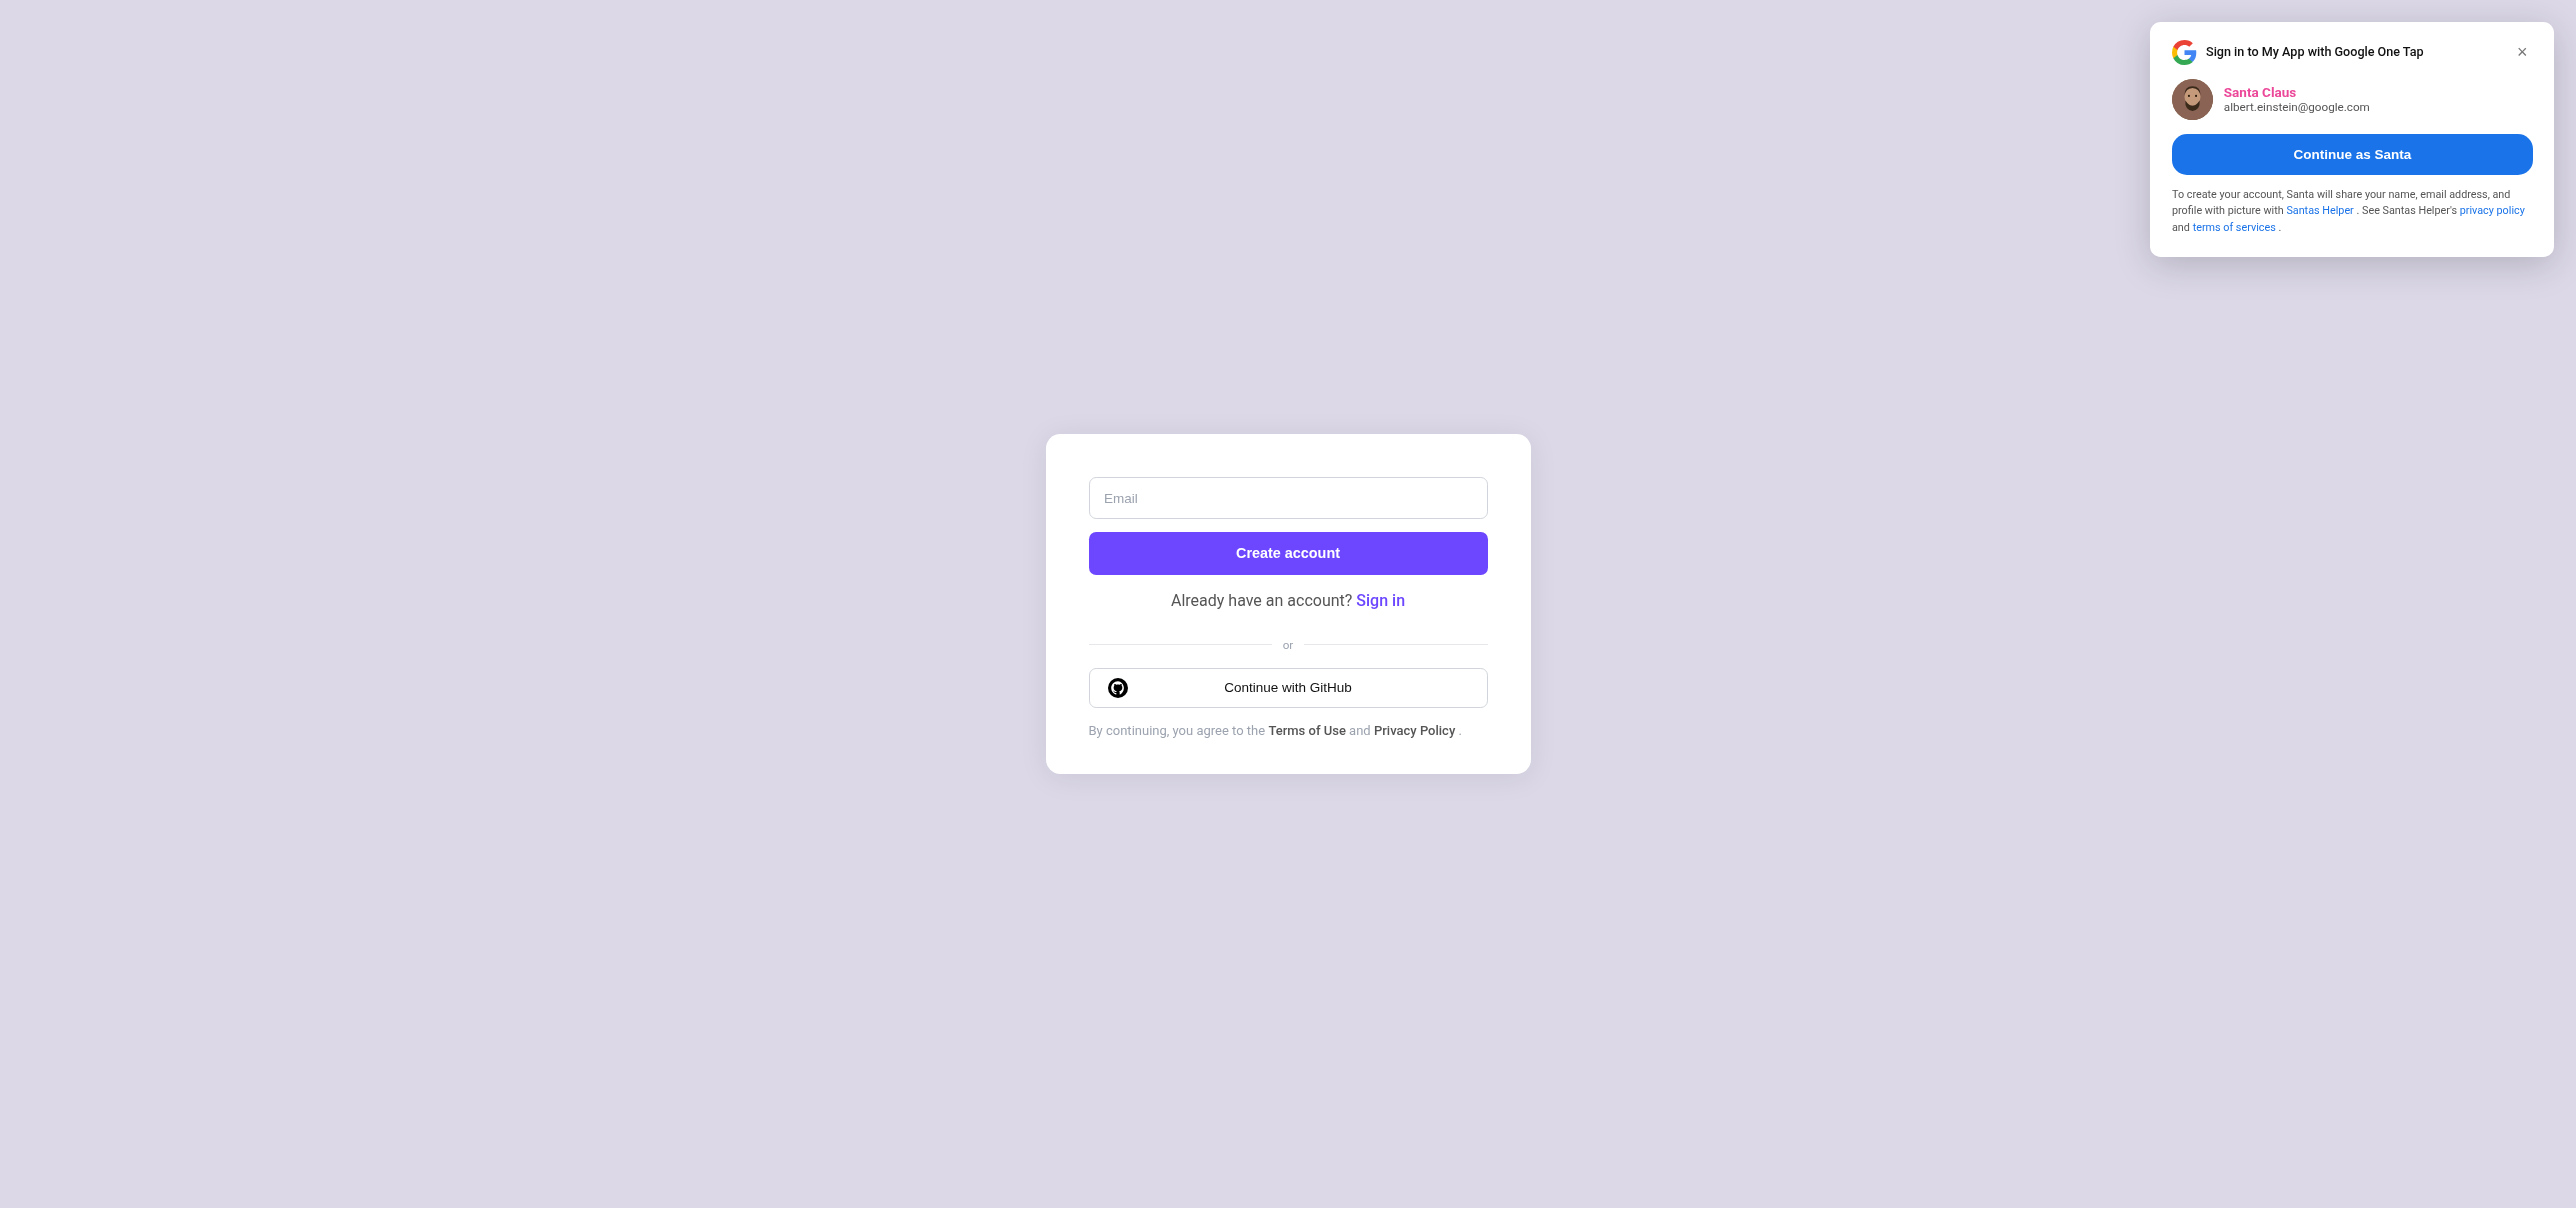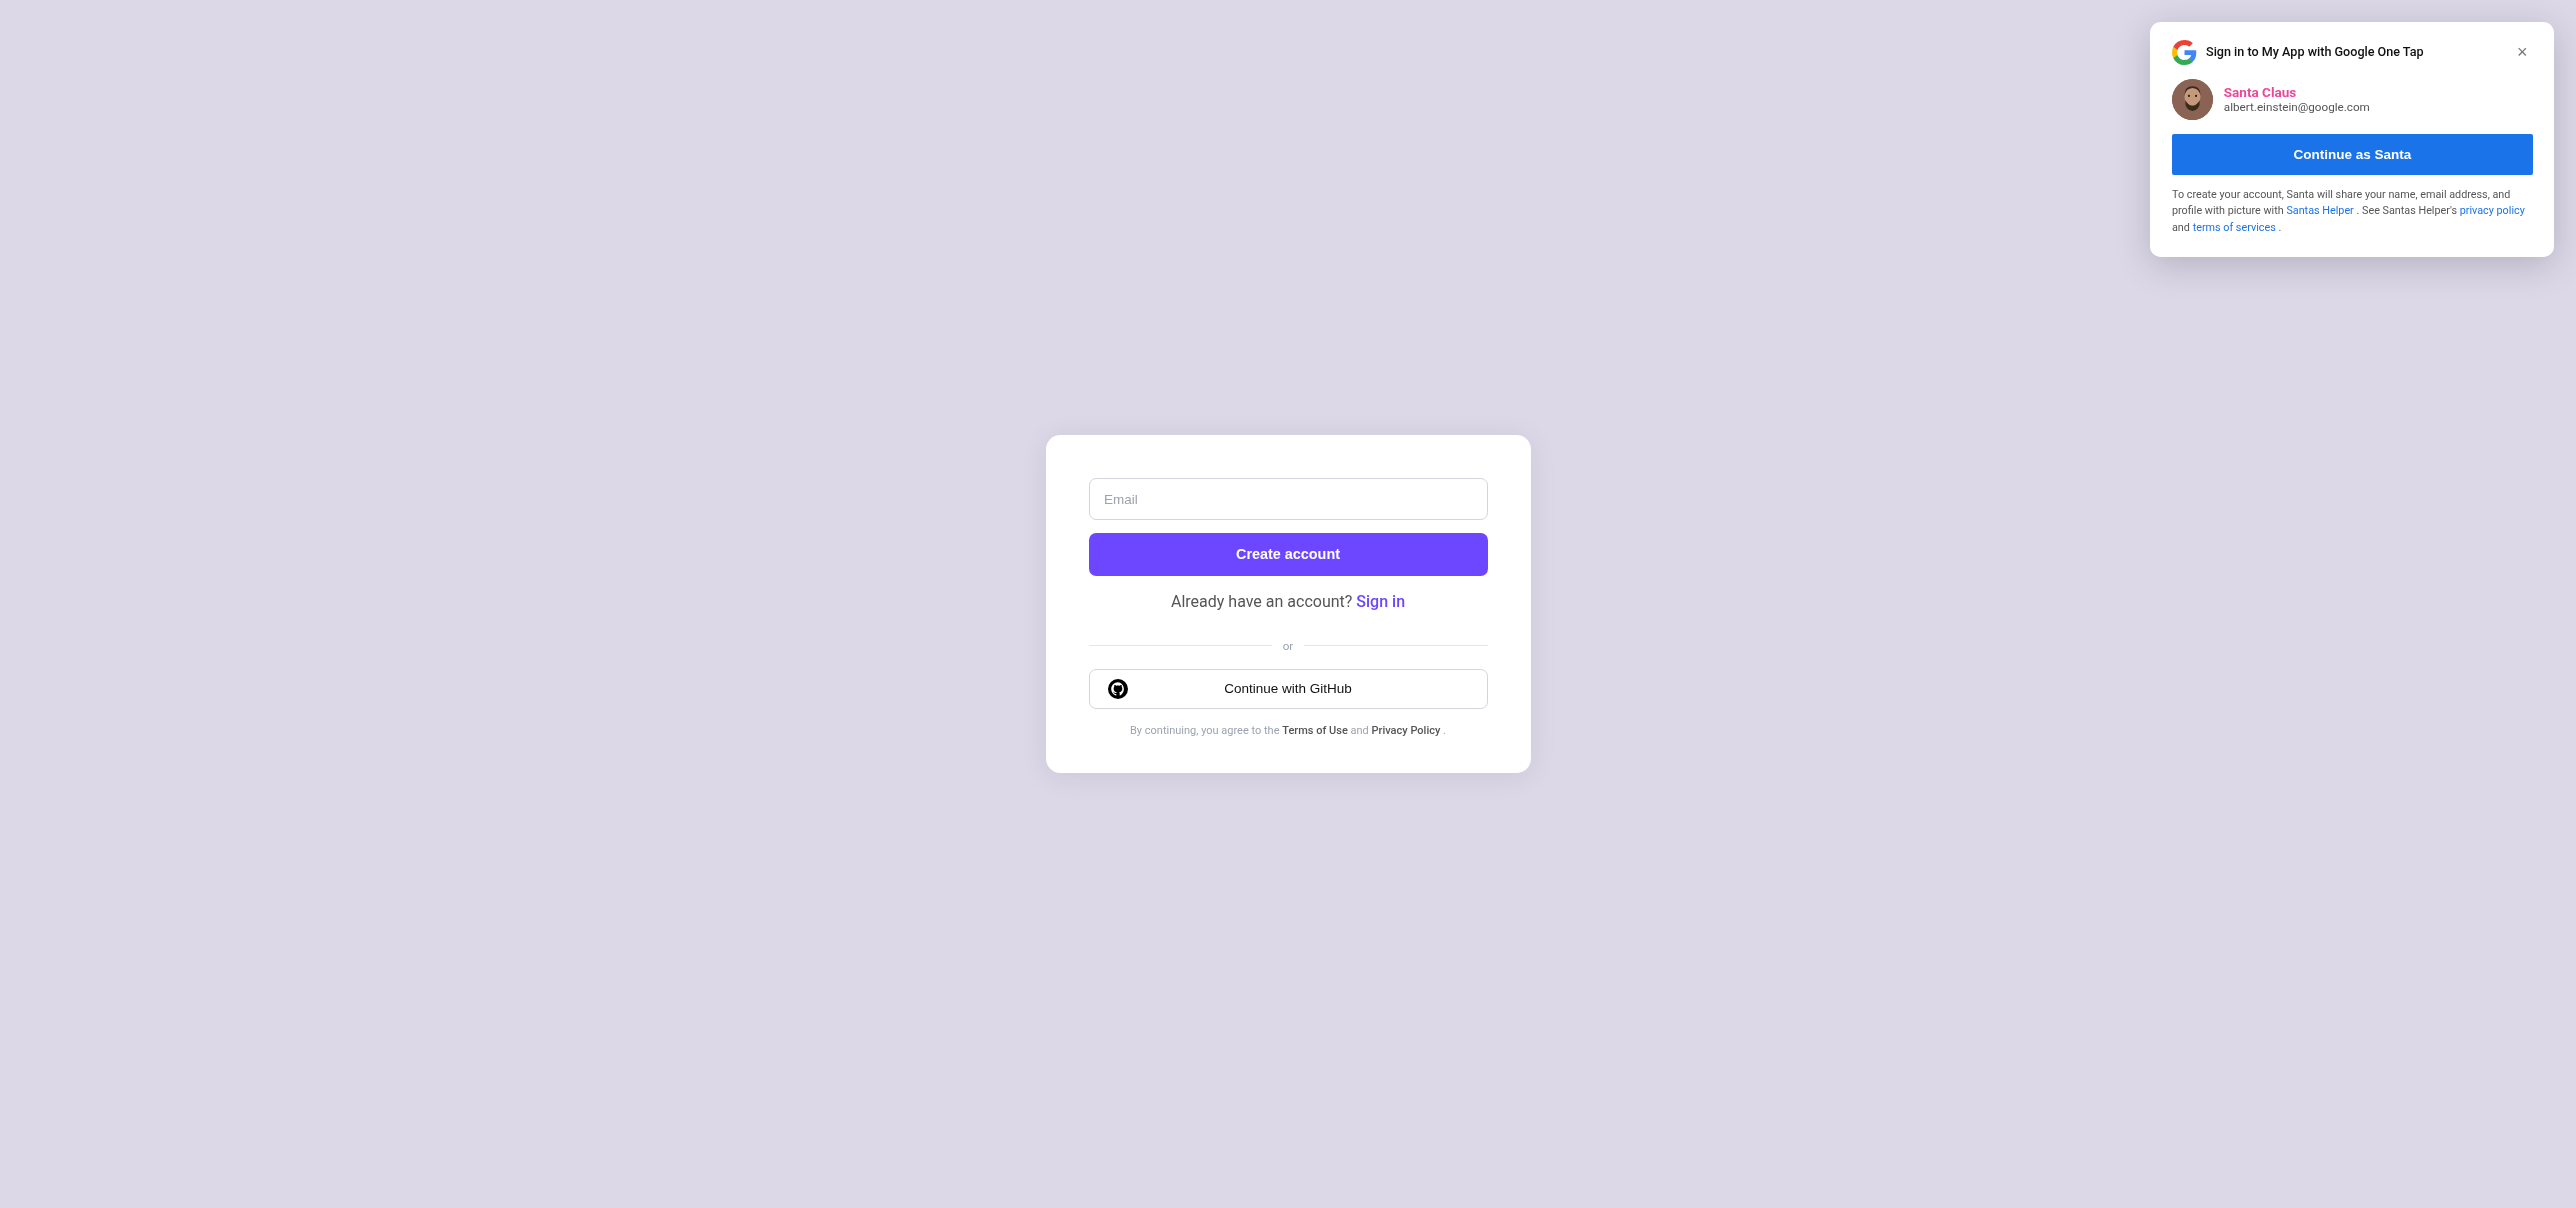--- a/index.html
+++ b/index.html
@@ -143,22 +143,22 @@
     }
 
     .social-icon {
       width: 20px;
       height: 20px;
       position: absolute;
       left: 18px;
     }
 
     .terms-row {
-      text-align: center;
-      font-size: 11px;
+      text-align: left;
+      font-size: 13px;
       color: #9ca3af;
       margin-top: 15px;
     }
 
     .terms-link {
       color: #555;
       text-decoration: none;
       font-weight: 500;
     }
 
@@ -250,21 +250,21 @@
       font-size: 11.7px;
       color: #555;
     }
 
     .continue-as-btn {
       width: 100%;
       padding: 12.6px;
       background: #1a73e8;
       color: #fff;
       border: none;
-      border-radius: 2px;
+      border-radius: 15px;
       font-size: 13.5px;
       font-weight: 600;
       cursor: pointer;
       margin-bottom: 12.6px;
     }
 
     .popup-description {
       font-size: 10.8px;
       color: #555;
       line-height: 1.5;

